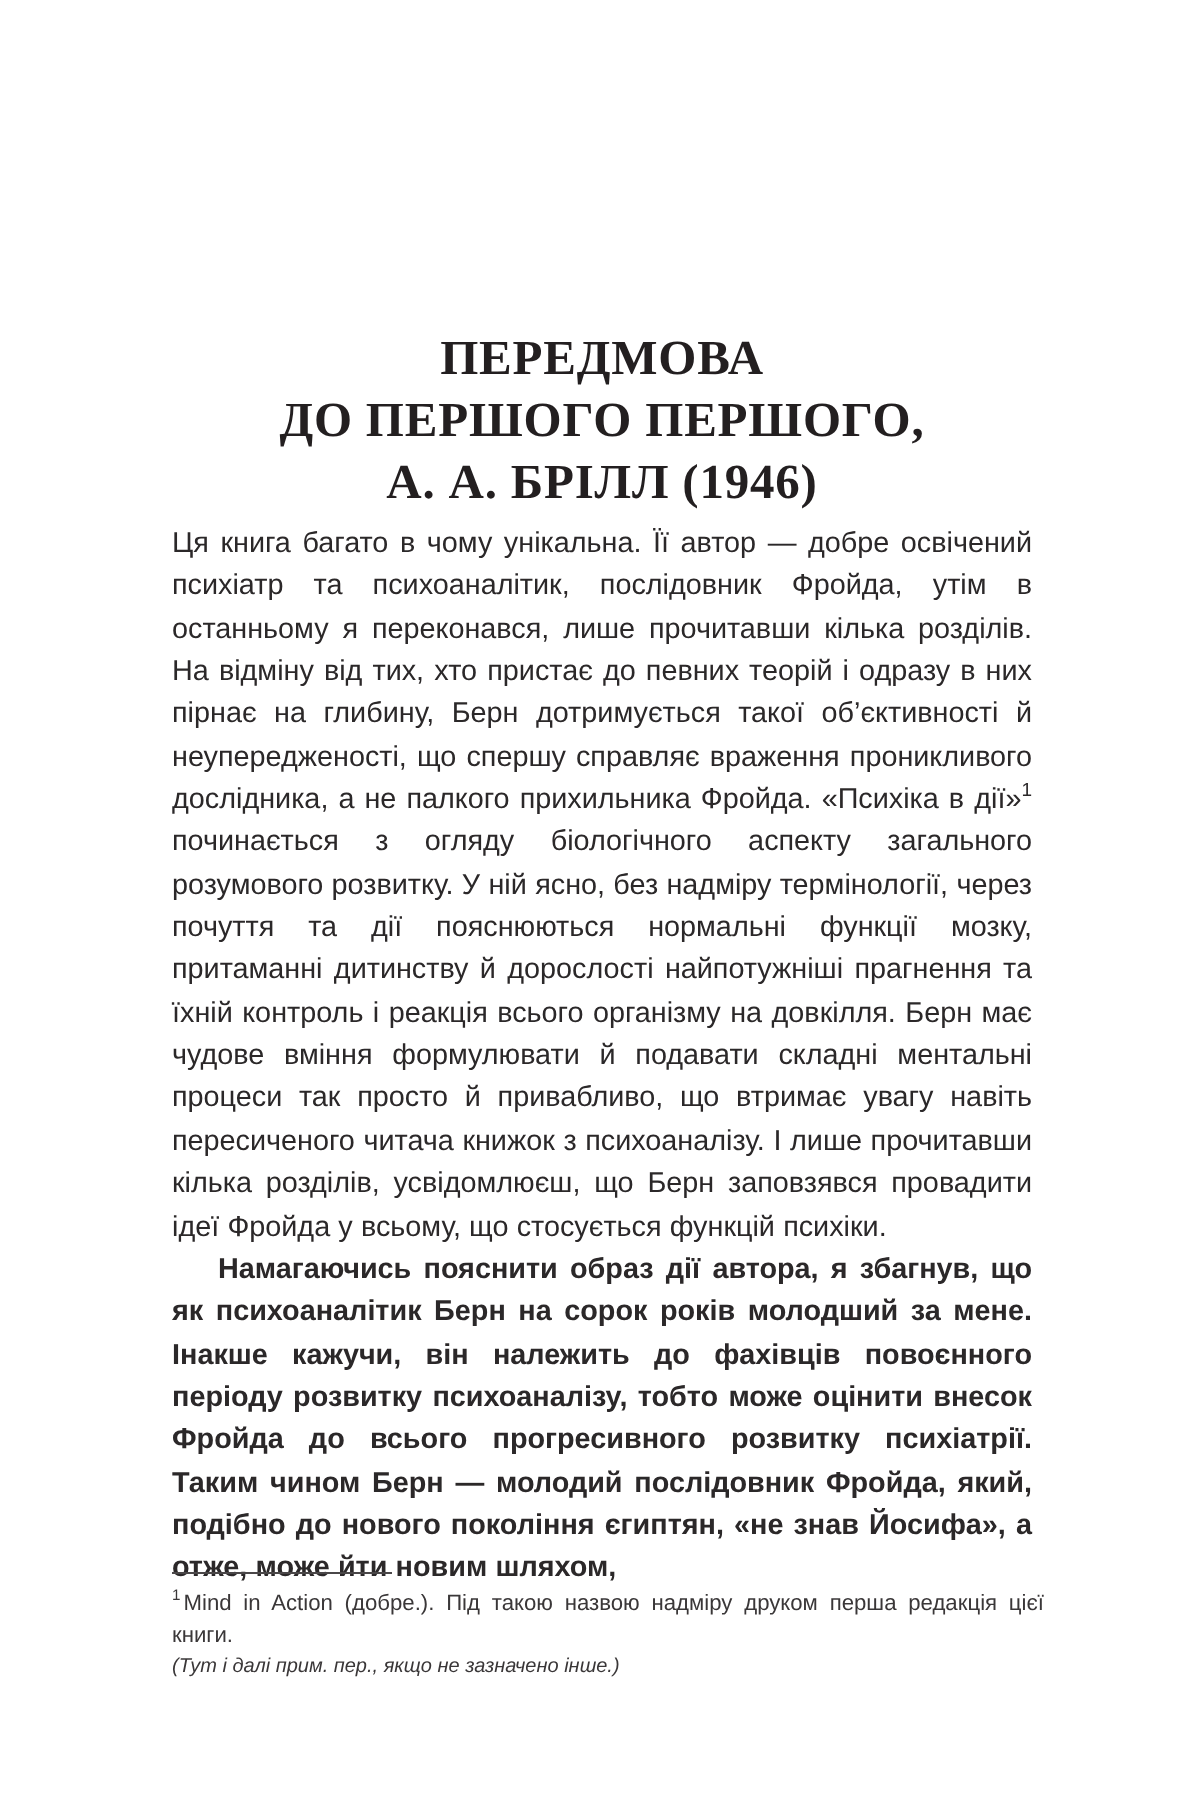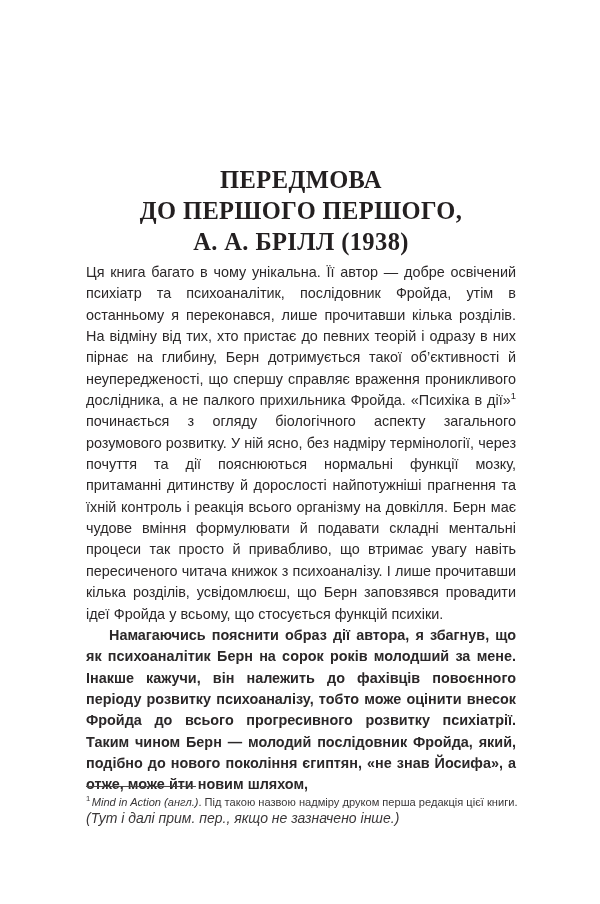--- a/index.html
+++ b/index.html
@@ -92,49 +92,49 @@
     line-height: 16.2px;
     text-align: justify;
     color: #3a3738;
   }
   .footnote-text sup.fn-marker {
     font-size: 7.6px;
     vertical-align: super;
     line-height: 0;
     margin-right: 1.5px;
   }
-  .footnote-text .it { font-style: italic; }
+  .footnote-text .it { }
   .footnote-line2 {
     margin: 0;
     font-family: "Liberation Sans", sans-serif;
-    font-size: 14px;
+    font-size: 10px;
     line-height: 16.2px;
     font-style: italic;
     color: #3a3738;
     text-align: left;
   }
 </style>
 </head>
 <body>
 
 <div class="page">
 
   <h1 class="chapter-heading">
     <span class="hline">ПЕРЕДМОВА</span>
     <span class="hline">ДО ПЕРШОГО ПЕРШОГО,</span>
-    <span class="hline">А. А. БРІЛЛ (1938)</span>
+    <span class="hline">А. А. БРІЛЛ (1946)</span>
   </h1>
 
   <div class="body-block">
 
     <p class="para"><span>Ця книга багато в чому унікальна. Її автор — добре освічений психіатр та психоаналітик, послідовник Фройда, утім в останньому я переконався, лише прочитавши кілька розділів. На відміну від тих, хто пристає до певних теорій і одразу в них пірнає на глибину, Берн дотримується такої об’єктивності й неупередженості, що спершу справляє враження проникливого дослідника, а не палкого прихильника Фройда. «Психіка в дії»</span><sup class="fn-ref">1</sup><span> починається з огляду біологічного аспекту загального розумового розвитку. У ній ясно, без надміру термінології, через почуття та дії пояснюються нормальні функції мозку, притаманні дитинству й дорослості найпотужніші прагнення та їхній контроль і реакція всього організму на довкілля. Берн має чудове вміння формулювати й подавати складні ментальні процеси так просто й привабливо, що втримає увагу навіть пересиченого читача книжок з психоаналізу. І лише прочитавши кілька розділів, усвідомлюєш, що Берн заповзявся провадити ідеї Фройда у всьому, що стосується функцій психіки.</span></p>
 
     <p class="para indent">Намагаючись пояснити образ дії автора, я збагнув, що як психоаналітик Берн на сорок років молодший за мене. Інакше кажучи, він належить до фахівців повоєнного періоду розвитку психоаналізу, тобто може оцінити внесок Фройда до всього прогресивного розвитку психіатрії. Таким чином Берн — молодий послідовник Фройда, який, подібно до нового покоління єгиптян, «не знав Йосифа», а отже, може йти новим шляхом,</p>
 
   </div>
 
   <div class="footnote-area">
     <div class="footnote-rule"></div>
-    <p class="footnote-text"><sup class="fn-marker">1</sup><span class="it">Mind in Action</span> <span class="it">(англ.)</span><span>. Під такою назвою надміру друком перша редакція цієї книги.</span></p>
+    <p class="footnote-text"><sup class="fn-marker">1</sup><span class="it">Mind in Action</span> <span class="it">(добре.)</span><span>. Під такою назвою надміру друком перша редакція цієї книги.</span></p>
     <p class="footnote-line2">(Тут і далі прим. пер., якщо не зазначено інше.)</p>
   </div>
 
 </div>
 
 </body></html>

